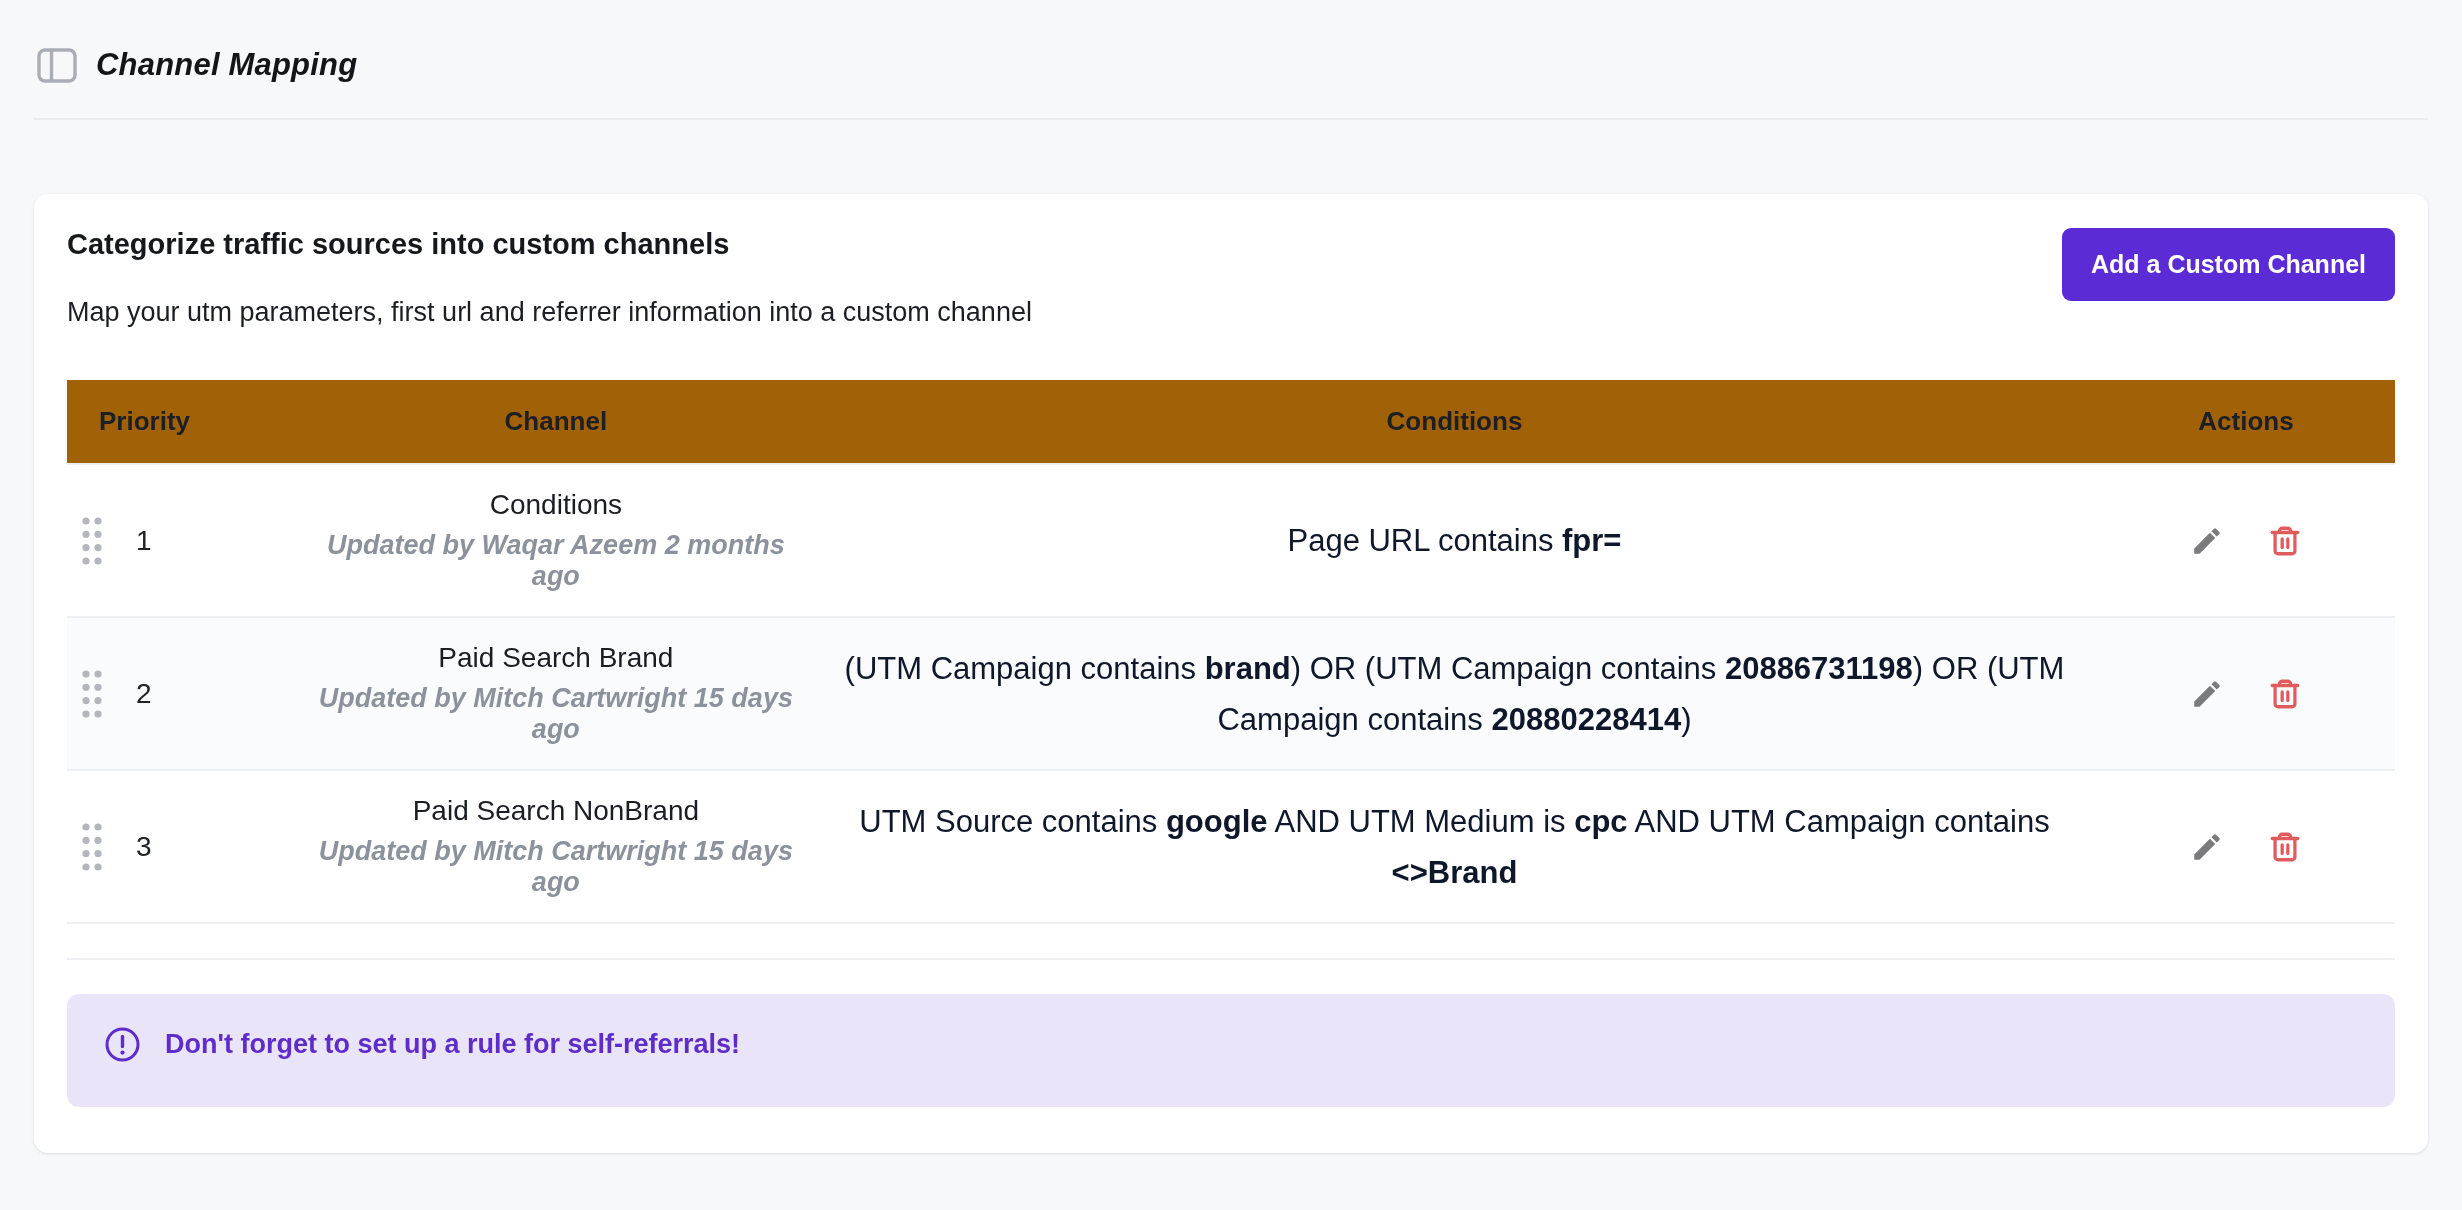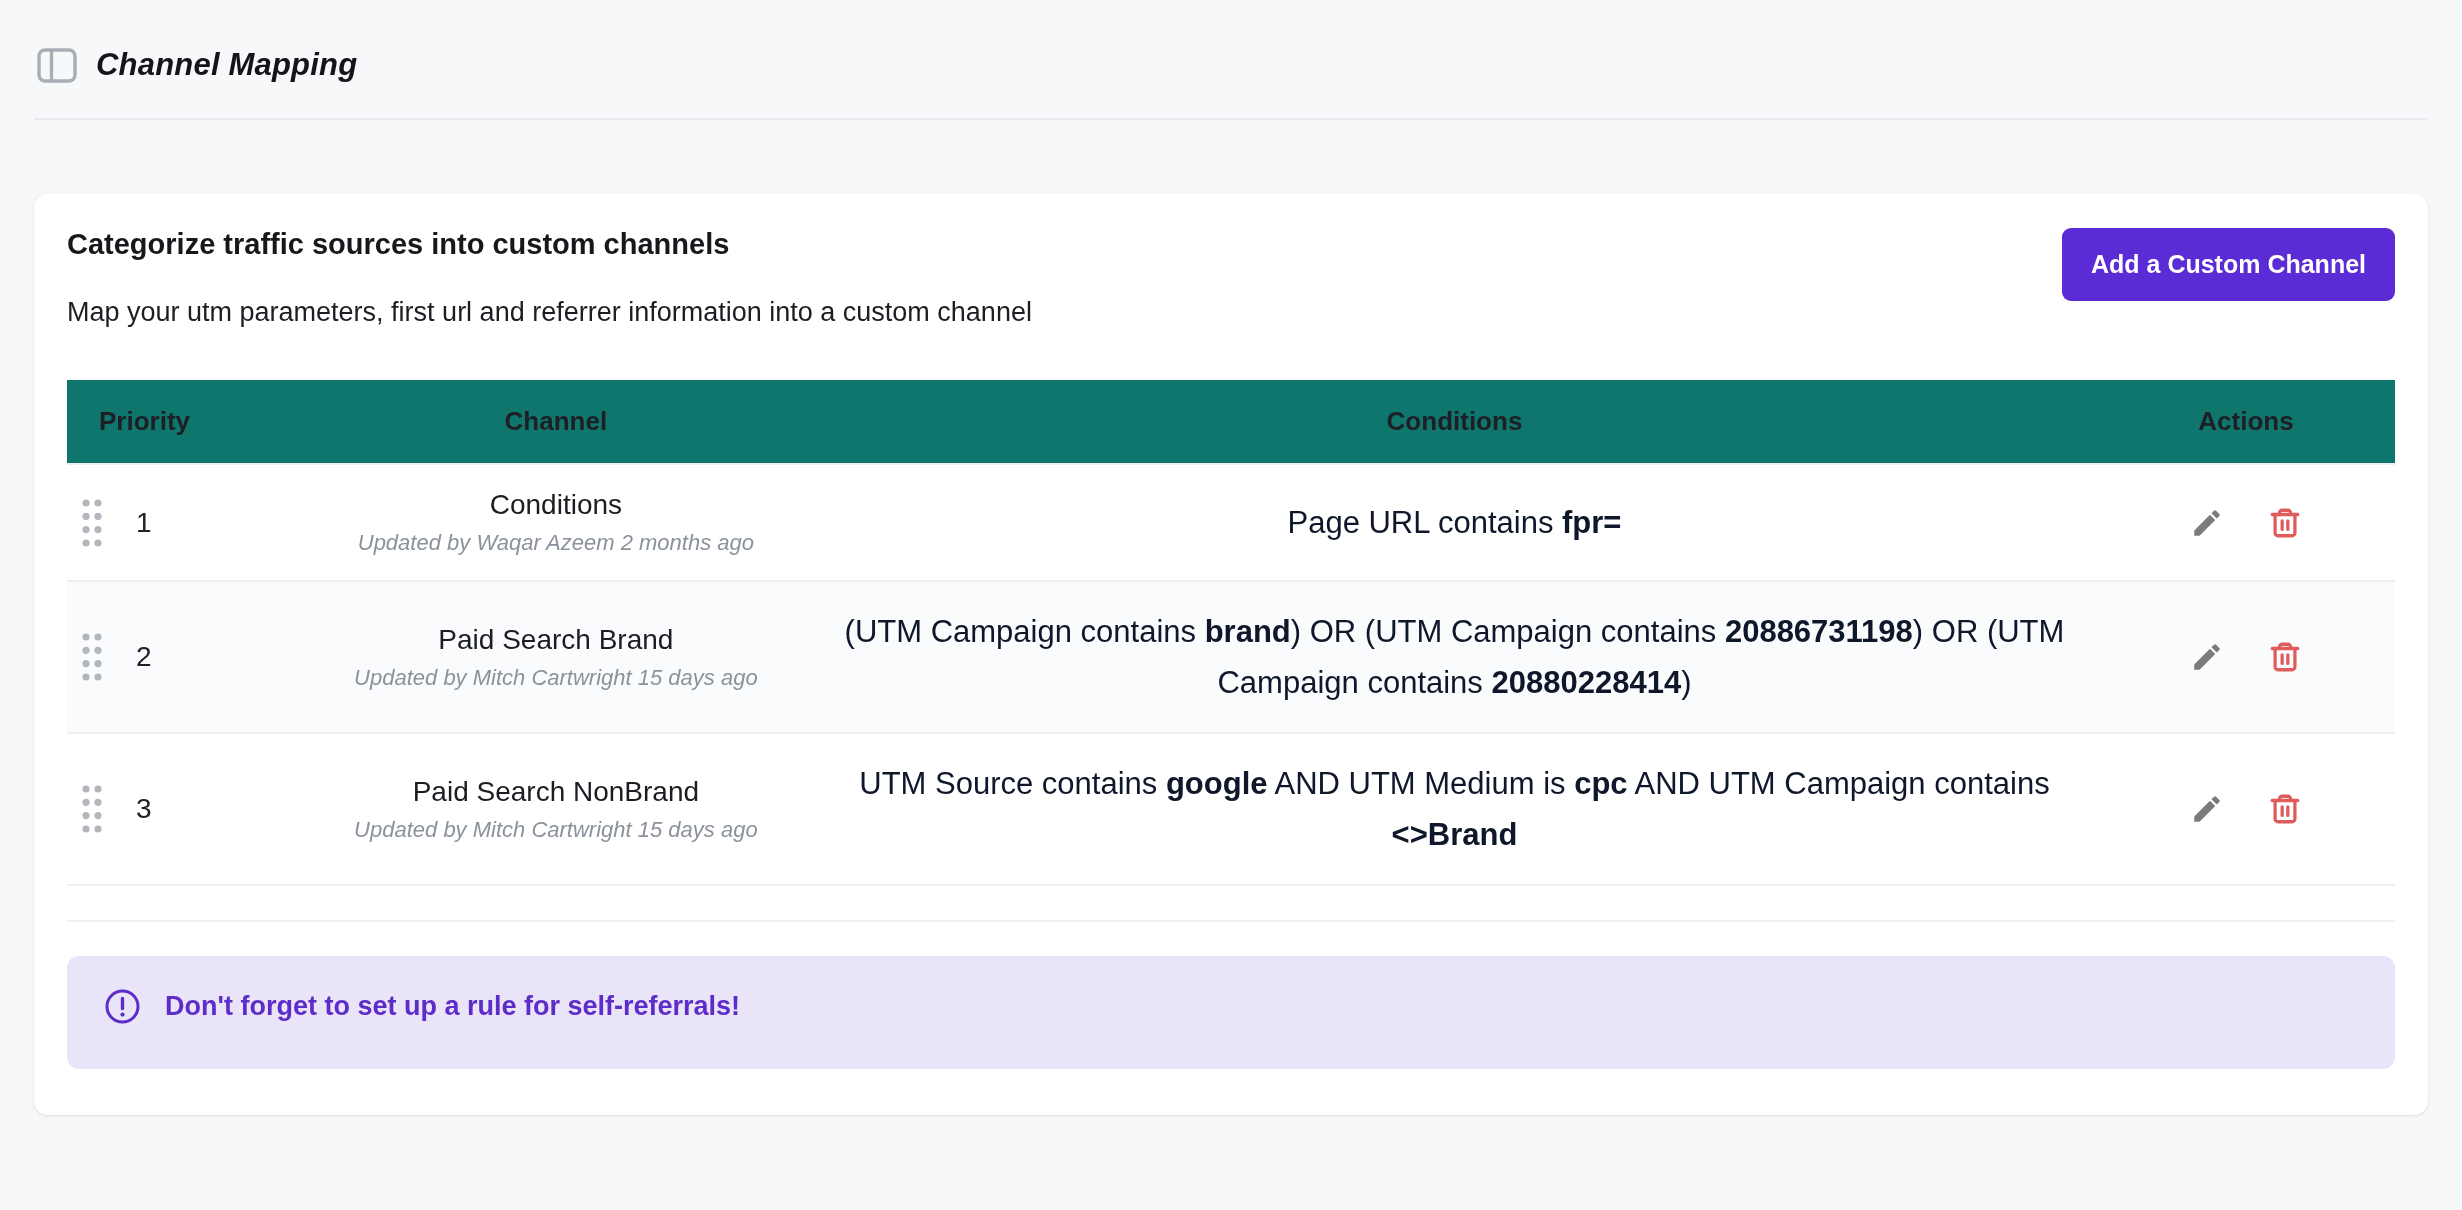--- a/index.html
+++ b/index.html
@@ -85,21 +85,21 @@
     width: 100%;
     border-collapse: collapse;
     table-layout: fixed;
   }
   col.c-priority { width: 10%; }
   col.c-channel  { width: 22%; }
   col.c-conditions { width: 55.2%; }
   col.c-actions  { width: 12.8%; }
 
   table.rules thead th {
-    background: #0f766e;
+    background: #a16207;
     font-size: 26px;
     font-weight: 700;
     color: #1d1f24;
     height: 84px;
     vertical-align: middle;
   }
   th.h-priority { text-align: left; padding-left: 32px; }
   th.h-channel, th.h-conditions, th.h-actions { text-align: center; }
 
   table.rules tbody td {
@@ -118,24 +118,25 @@
   .drag-handle {
     display: inline-flex;
     cursor: grab;
     padding: 2px;
   }
   .priority-num { font-size: 28px; color: #202227; }
 
   .channel-cell { text-align: center; }
   .channel-name { font-size: 28px; color: #1b1d22; }
   .channel-updated {
-    font-size: 22px;
+    font-size: 27px;
     font-style: italic;
     color: #8b929c;
     margin-top: 9px;
+    font-weight: bold;
   }
 
   .conditions-cell {
     text-align: center;
     font-size: 31px;
     line-height: 51px;
     color: #0f172a;
   }
   .conditions-cell b { font-weight: 700; }
 

